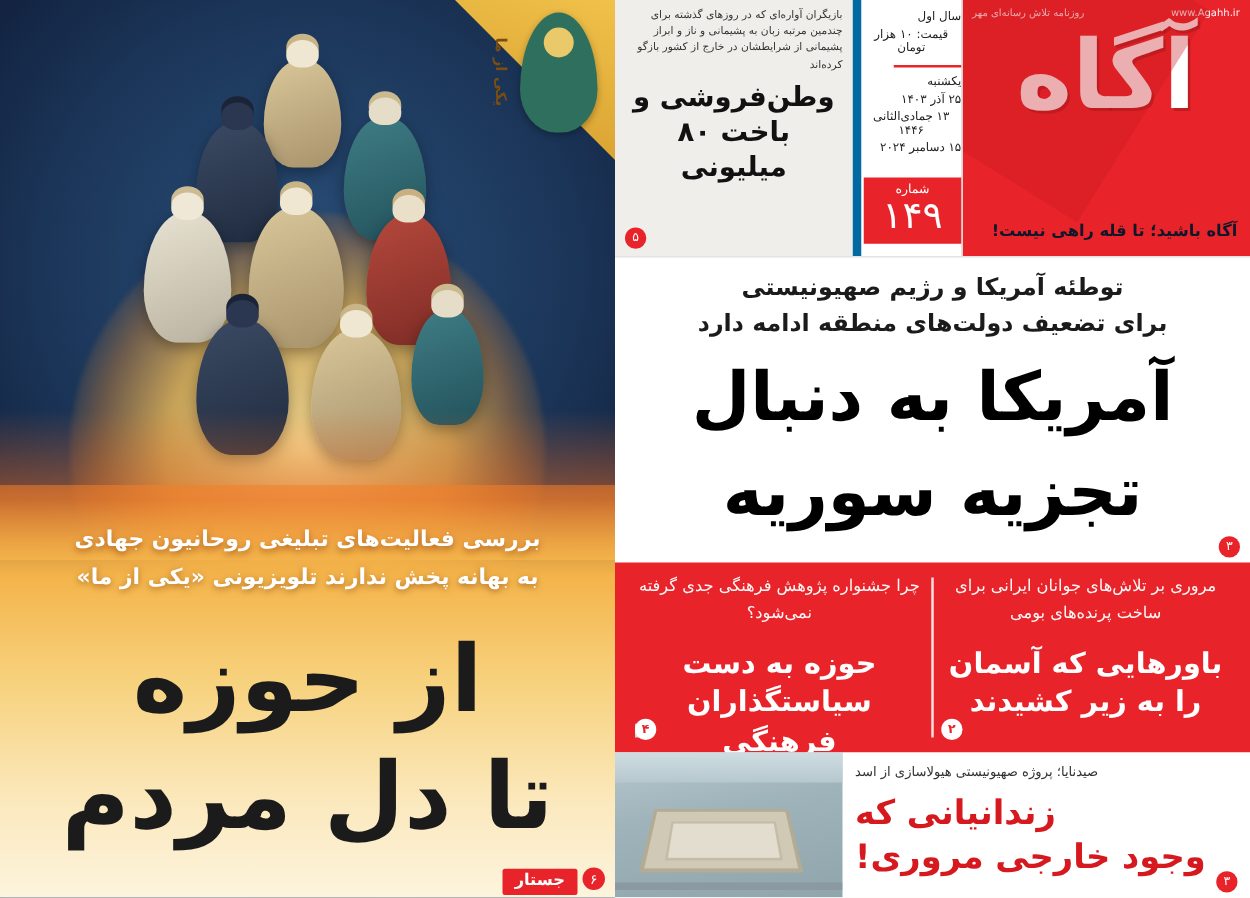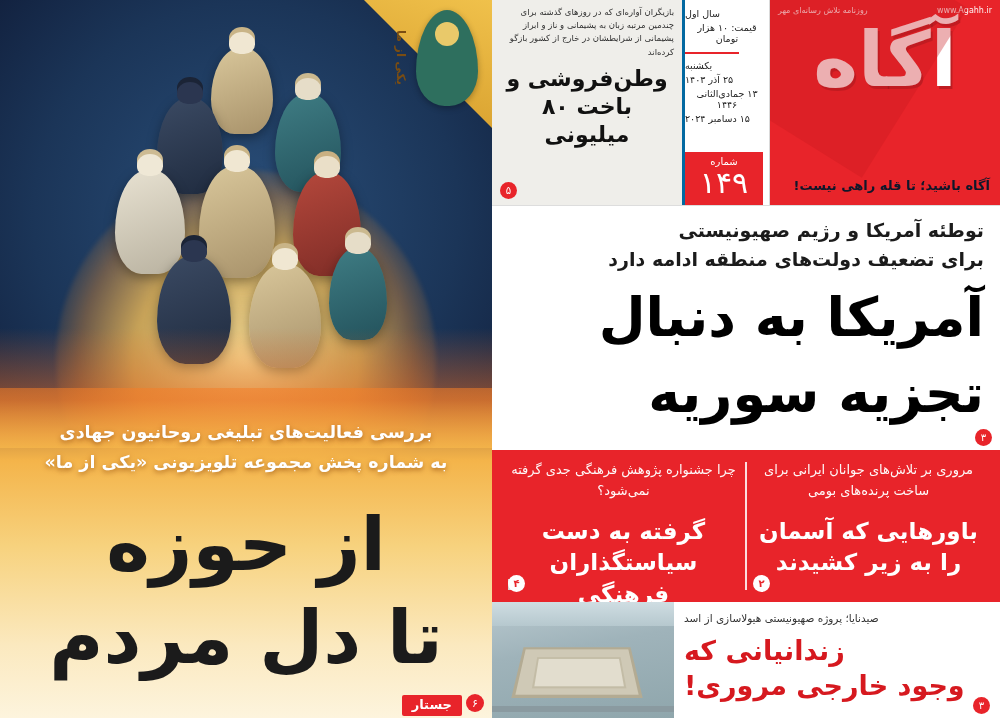--- a/index.html
+++ b/index.html
@@ -70,29 +70,29 @@
     position: absolute;
     bottom: 12px; right: 10px; left: 0;
     font-size: 13px; font-weight: 700;
     color: #0f172a;
   }
   .issue-block {
     position: relative;
     width: 88px; height: 205px;
     background: #ffffff;
     border-right: 1px solid #d9d9d9;
-    border-left: 3px solid #0369a1;
+    border-left: 7px solid #0369a1;
     display: flex; flex-direction: column;
-    align-items: flex-end;
+    align-items: flex-start;
     padding-top: 8px;
   }
   .issue-line { font-size: 9.5px; color: #222; margin-bottom: 3px; text-align: center; }
   .issue-sep { width: 54px; height: 2px; background: #e8242a; margin: 5px 0 6px; }
   .issue-badge {
-    margin-top: auto; 
+    margin-top: auto; margin-bottom: 10px;
     width: 78px; background: #e8242a; color: #fff;
     text-align: center; padding: 4px 0 7px;
   }
   .issue-badge .lbl { font-size: 10px; }
   .issue-badge .num { font-size: 30px; font-weight: 400; line-height: 1.05; }
 
   .teaser-top {
     position: relative;
     flex: 1; height: 205px;
     background: #efeeea;
@@ -114,21 +114,21 @@
     font-size: 10px; display: flex; align-items: center; justify-content: center;
   }
 
   
   .lead {
     position: relative;
     width: 508px; height: 245px;
     background: #ffffff;
     border-top: 1px solid #ddd;
     padding: 10px 16px 0 16px;
-    text-align: right;
+    text-align: center;
   }
   .lead .sub {
     font-size: 19px; font-weight: 700; line-height: 1.55; color: #1b1b1b;
   }
   .lead .title {
     margin-top: 10px;
     font-size: 54px; font-weight: 700; line-height: 1.22; color: #000000;
     letter-spacing: -1px;
   }
   .lead .pagemark { bottom: 4px; right: 8px; left: auto; }
@@ -362,21 +362,21 @@
     <div class="red-band">
       <div class="red-cell">
         <div class="kicker">مروری بر تلاش‌های جوانان ایرانی برای ساخت پرنده‌های بومی</div>
         <div class="hl">باورهایی که آسمان</div>
         <div class="hl" style="margin-top:0">را به زیر کشیدند</div>
         <div class="pagemark">۲</div>
       </div>
       <div class="red-divider"></div>
       <div class="red-cell">
         <div class="kicker">چرا جشنواره پژوهش فرهنگی جدی گرفته نمی‌شود؟</div>
-        <div class="hl">گرفته به دست</div>
+        <div class="hl">حوزه به دست</div>
         <div class="hl" style="margin-top:0">سیاستگذاران فرهنگی</div>
         <div class="sq-mark"></div>
         <div class="pagemark" style="left:6px;bottom:2px">۴</div>
       </div>
     </div>
 
     <div class="bottom-row">
       <div class="bottom-text">
         <div class="kicker">صیدنایا؛ پروژه صهیونیستی هیولاسازی از اسد</div>
         <div class="hl">زندانیانی که</div>
@@ -427,21 +427,21 @@
     </div>
 
     <div class="poster-bottom"></div>
 
     <div class="badge-corner"></div>
     <div class="badge-inner"></div>
     <div class="badge-text">یکی از ما</div>
 
     <div class="poster-kicker">
       <div>بررسی فعالیت‌های تبلیغی روحانیون جهادی</div>
-      <div>به شماره پخش مجموعه تلویزیونی «یکی از ما»</div>
+      <div>به بهانه پخش ندارند تلویزیونی «یکی از ما»</div>
     </div>
 
     <div class="poster-title">
       <span>از حوزه</span>
       <span class="ln2">تا دل مردم</span>
     </div>
 
     <div class="poster-footer-chip">جستار</div>
     <div class="poster-pagemark">۶</div>
   </div>

